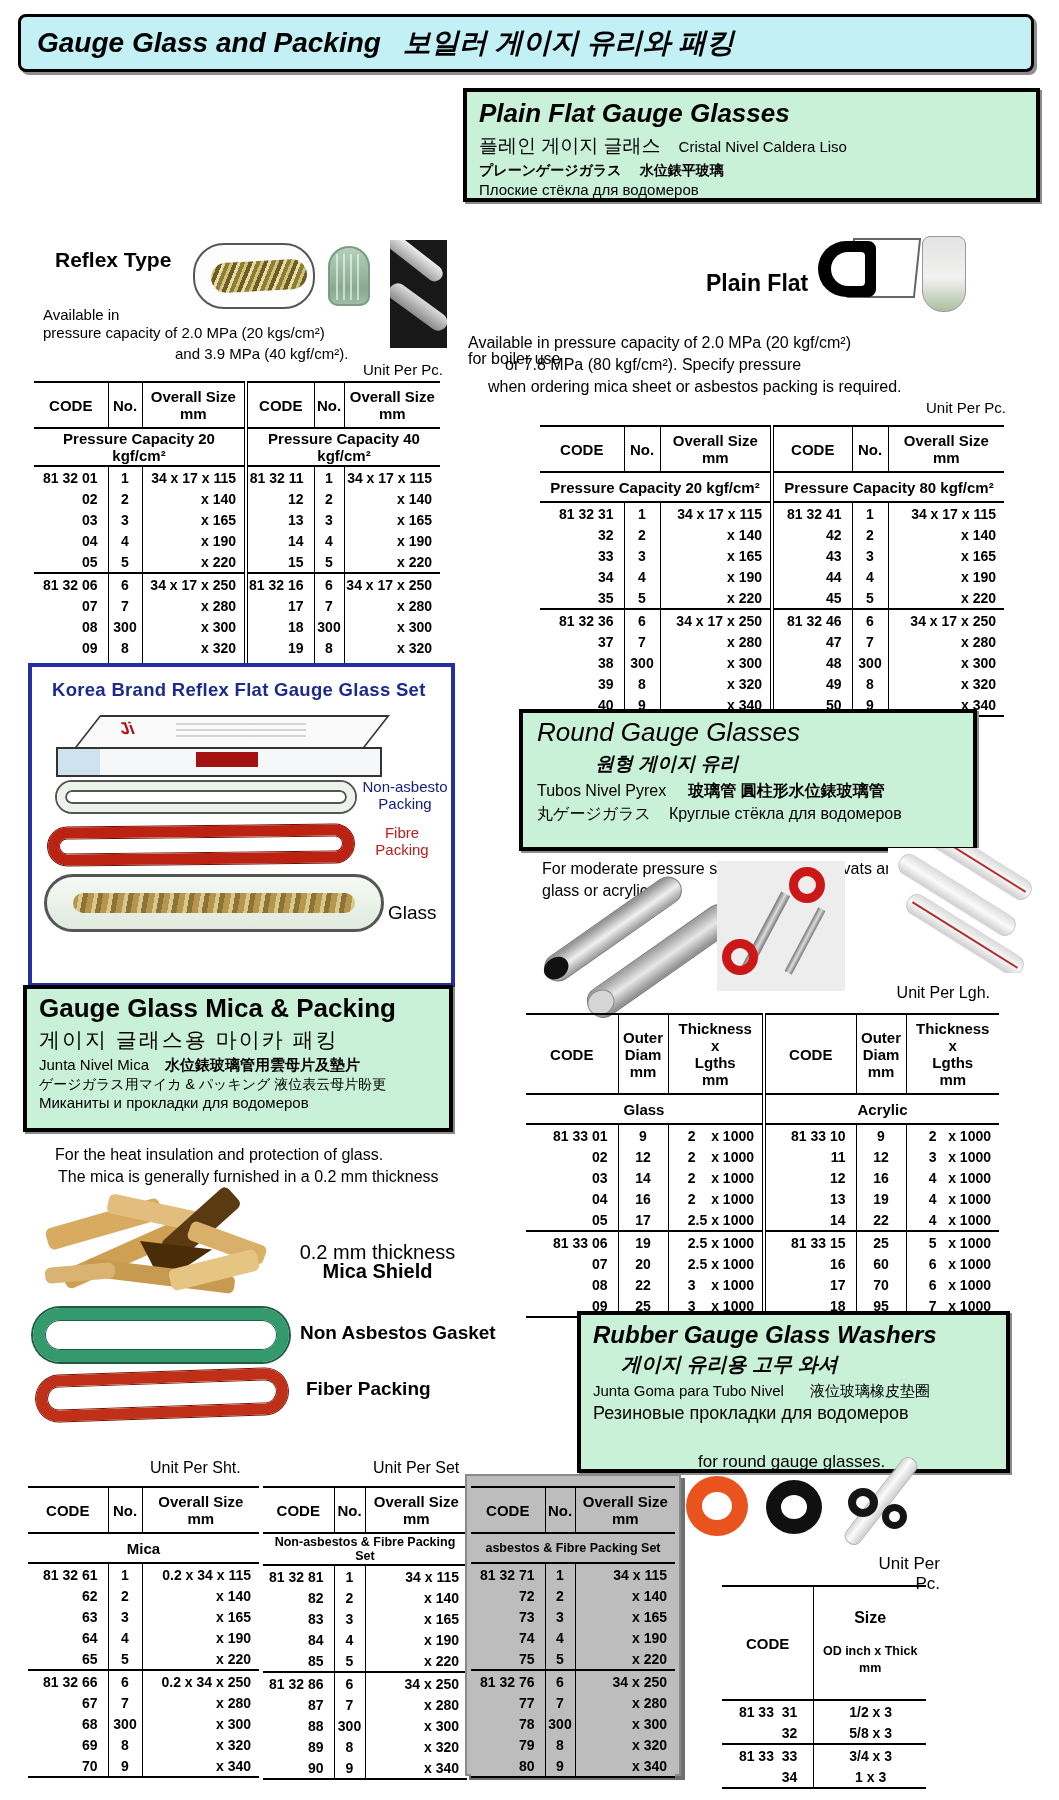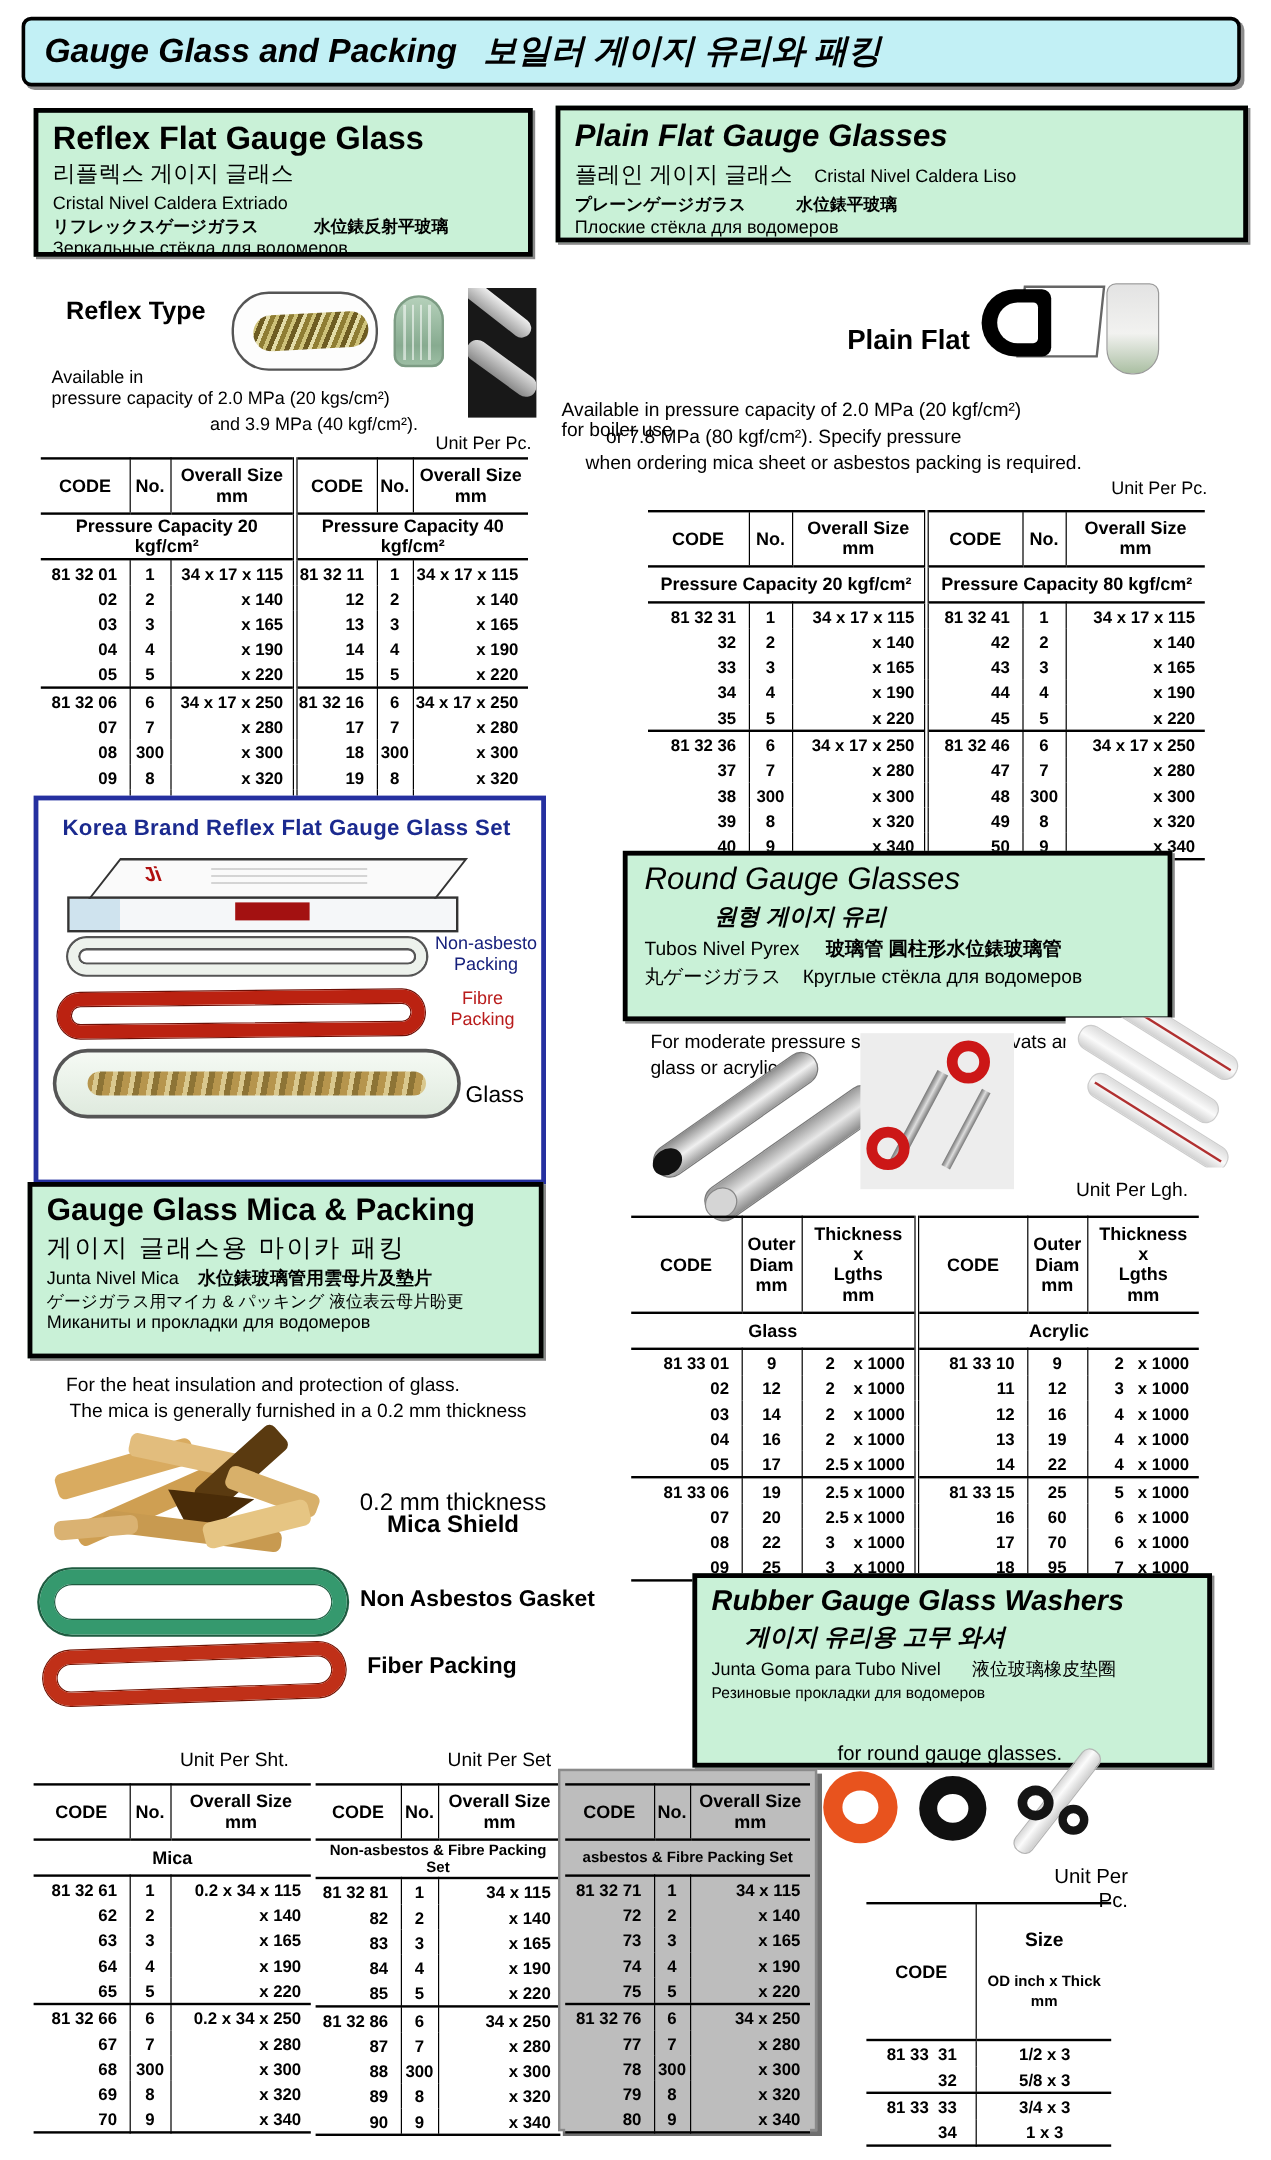--- a/index.html
+++ b/index.html
@@ -21,21 +21,21 @@
   .rx-es{font-size:15px;margin-top:3px;}
   .rx-ja{font-size:14px;margin-top:2px;font-weight:bold;}
   .rx-ja .zh{margin-left:46px;}
   .rx-ru{font-size:15px;margin-top:1px;}
 
   #plain-box{left:463px;top:88px;width:577px;height:114px;}
   #plain-box h1{margin:0;font-size:26px;font-weight:bold;font-style:italic;white-space:nowrap;}
   .pl-ko{font-size:19px;margin-top:4px;}
   .pl-ko .es{font-size:15px;margin-left:18px;}
   .pl-ja{font-size:14px;margin-top:3px;font-weight:bold;}
-  .pl-ja .zh{margin-left:42px;font-family:Liberation Serif, serif;}
+  .pl-ja .zh{margin-left:18px;font-family:Liberation Serif, serif;}
   .pl-ru{font-size:15px;margin-top:1px;}
 
   
   .h2{position:absolute;font-weight:bold;}
   #reflex-type{left:55px;top:248px;font-size:21px;}
   #plain-type{left:706px;top:270px;font-size:23px;}
   .note{position:absolute;font-size:15px;}
   #r-avail1{left:43px;top:306px;}
   #r-avail2{left:43px;top:324px;}
   #r-avail3{left:175px;top:345px;}
@@ -178,21 +178,21 @@
   .mc-l3 .zh{margin-left:16px;font-weight:bold;}
   .mc-l4{font-size:14px;margin-top:1px;}
   .mc-l5{font-size:15px;}
   #rubber-box{left:577px;top:1311px;width:433px;height:162px;padding:6px 12px;}
   #rubber-box h1{margin:0;font-size:24px;font-weight:bold;font-style:italic;}
   .rb-ko{font-size:20px;font-style:italic;font-weight:bold;margin:2px 0 0 28px;}
   .rb-l3{font-size:15px;margin-top:4px;}
   .rb-l3 .zh{margin-left:26px;}
   .rb-l4{font-size:15px;margin-top:2px;}
   .rb-l4 .zh{margin-left:42px;}
-  .rb-l5{font-size:13px;margin-top:2px;}
+  .rb-l5{font-size:18px;margin-top:2px;}
 
   
   table.cat{position:absolute;border-collapse:collapse;table-layout:fixed;
             border-top:2px solid #000;border-bottom:2px solid #000;}
   .cat th,.cat td{border-left:1.5px solid #000;font-weight:bold;overflow:hidden;}
   .cat th:first-child,.cat td:first-child{border-left:none;}
   .cat th.dbl,.cat td.dbl{border-left:4px double #000;}
   .cat thead th{border-bottom:2px solid #000;font-size:15px;line-height:17px;text-align:center;
                 vertical-align:middle;padding:5px 2px;white-space:pre-line;}
   .cat tbody.sub td{border-top:2px solid #000;border-bottom:2px solid #000;text-align:center;
@@ -225,29 +225,20 @@
 </head>
 <body>
 
 <div class="page">
 
   <div id="banner">
     <span class="t">Gauge Glass and Packing</span>
     <span class="t">보일러 게이지 유리와 패킹</span>
   </div>
 
-  <section id="reflex-box" class="gbox">
-    <h1 able="false">Reflex Flat Gauge Glass</h1>
-    <div class="rx-ko">리플렉스 게이지 글래스</div>
-    <div class="rx-es">Cristal Nivel Caldera Extriado</div>
-    <div class="rx-ja">
-      <span>リフレックスゲージガラス</span><span class="zh">水位錶反射平玻璃</span>
-    </div>
-    <div class="rx-ru">Зеркальные стёкла для водомеров</div>
-  </section>
 
   <div id="reflex-type" class="h2">Reflex Type</div>
   <div id="rx-draw">
       <i></i>
     </div>
   <div id="rx-green">
       <i></i>
     </div>
   <div id="rx-photo">
       <span class="g1"></span>

